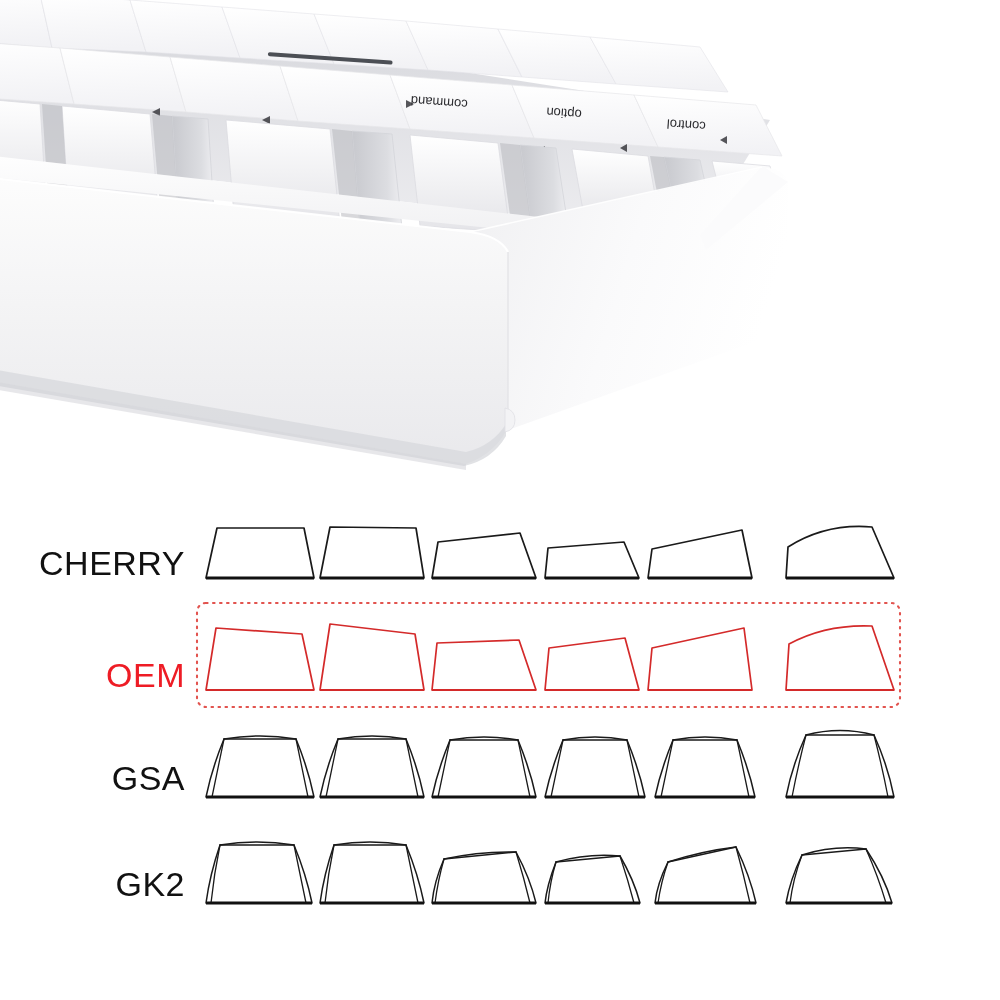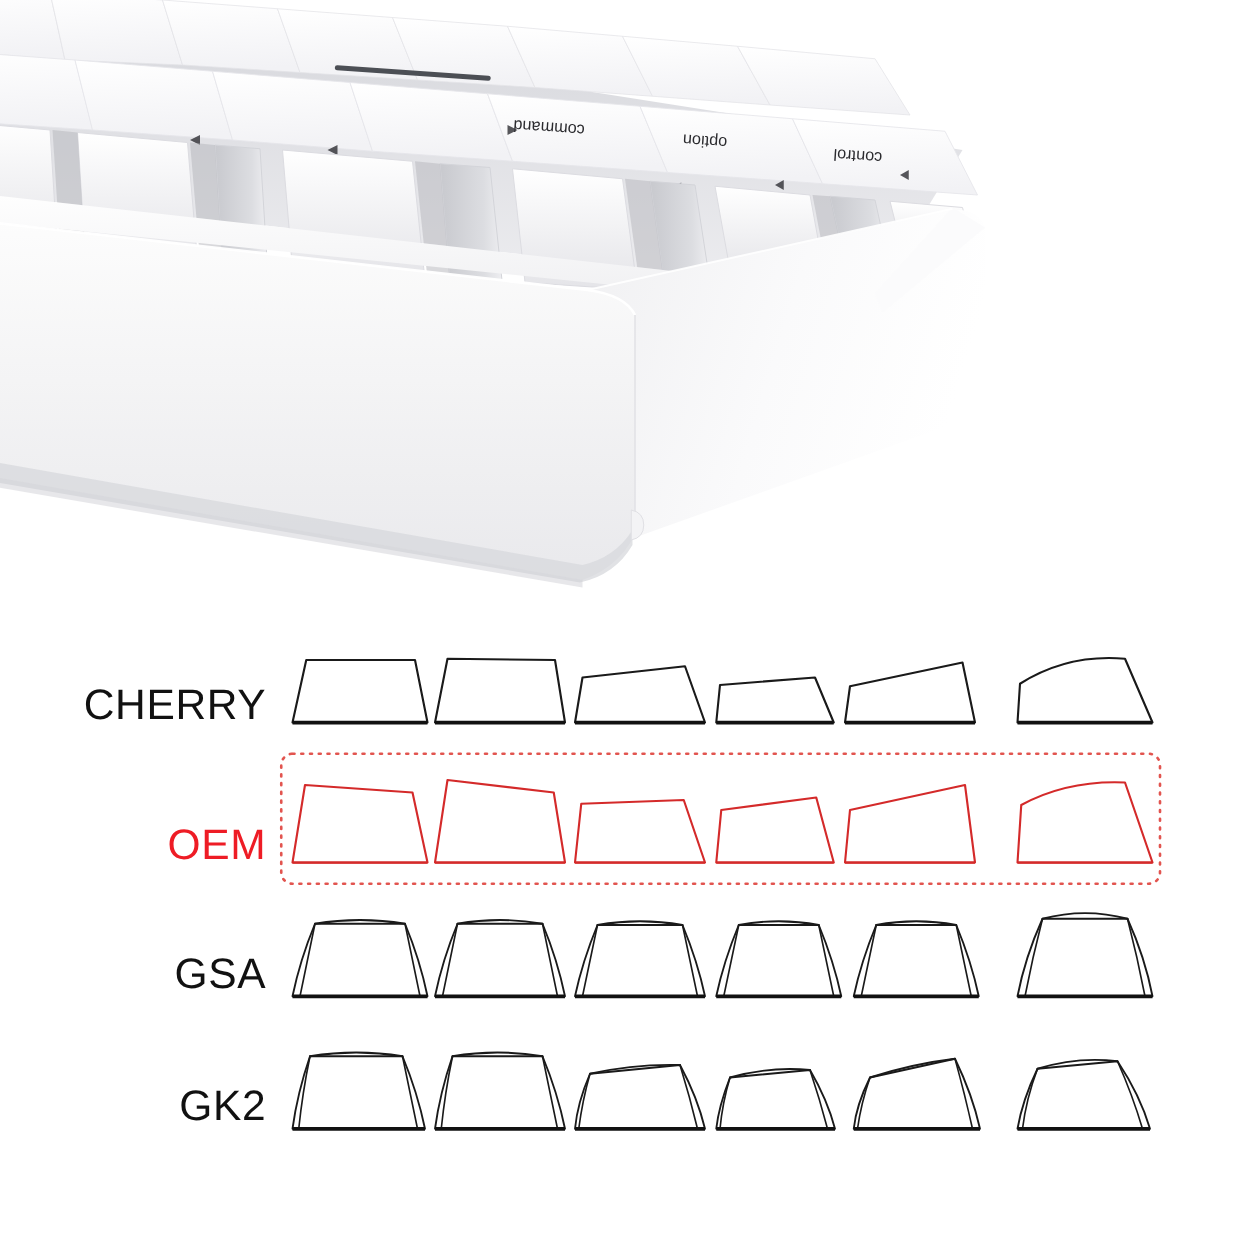--- a/index.html
+++ b/index.html
@@ -5,21 +5,21 @@
   html,body{margin:0;padding:0;background:#ffffff;}
   body{width:1000px;height:1000px;overflow:hidden;
        font-family:"Liberation Sans","DejaVu Sans",sans-serif;}
   #page{position:relative;width:1000px;height:1000px;background:#ffffff;}
 
   
   #photo{position:absolute;left:0;top:0;width:1000px;height:490px;overflow:hidden;background:#ffffff;}
   #photo svg{display:block;}
 
   
-  #profiles{position:absolute;left:0;top:490px;width:850px;height:510px;padding-left:28px;}
+  #profiles{position:absolute;left:0;top:490px;width:850px;height:510px;}
   #profiles svg{display:block;}
 
   .rowlabel{font-family:"Liberation Sans","DejaVu Sans",sans-serif;
             font-size:34px;font-weight:400;letter-spacing:0.5px;}
   .lbl-dark{fill:#111111;}
   .lbl-red{fill:#ee1c25;}
 
   .cap-cherry{fill:none;stroke:#1a1a1a;stroke-width:1.7;
               stroke-linejoin:round;stroke-linecap:round;}
   .cap-oem{fill:none;stroke:#d42a2a;stroke-width:1.7;

